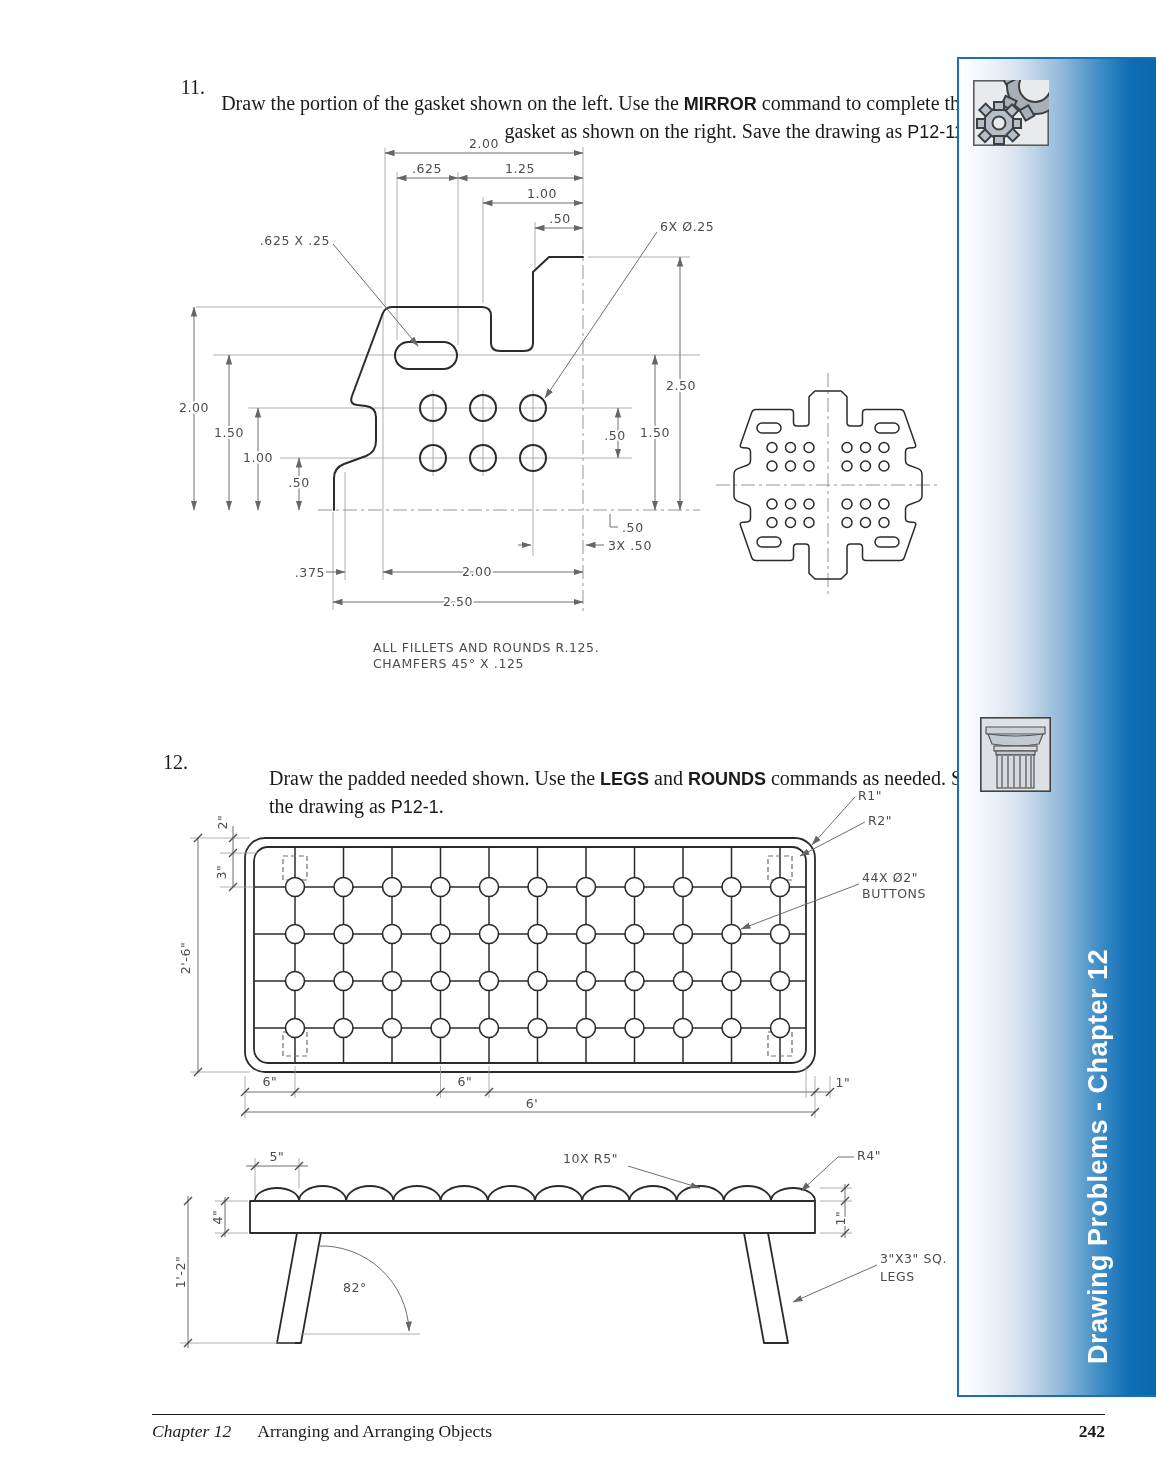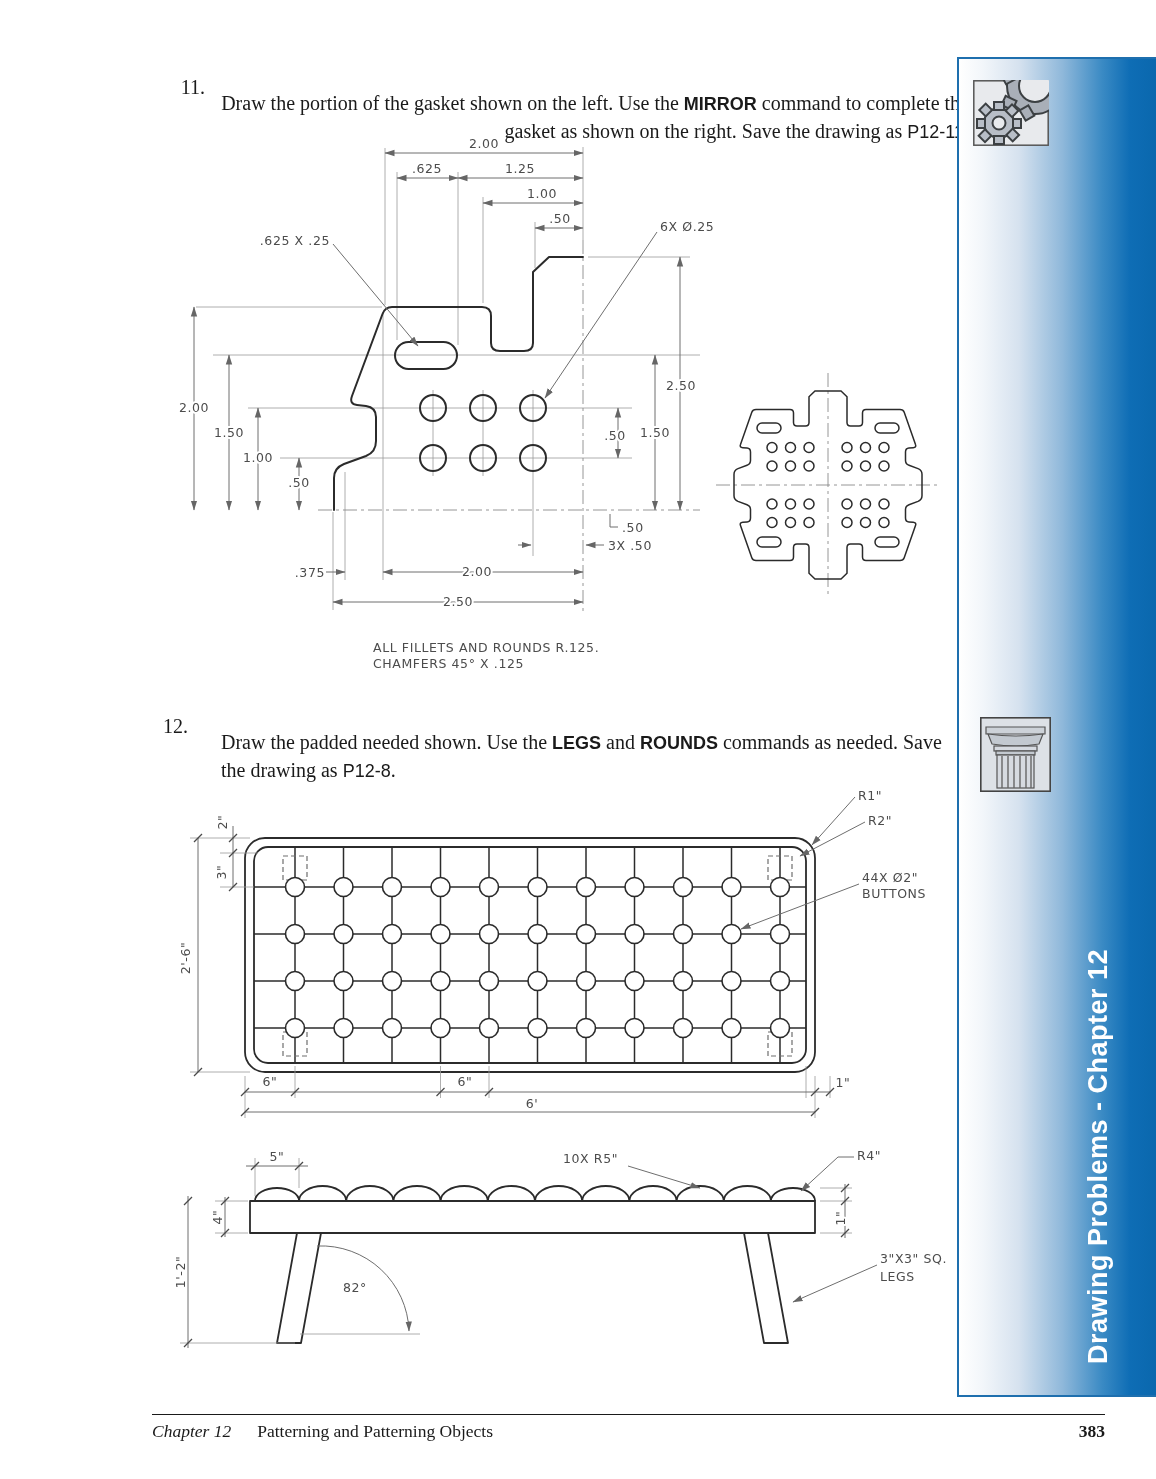--- a/index.html
+++ b/index.html
@@ -144,23 +144,23 @@
   <g transform="translate(828,485)">
     <line class="cl" x1="0" y1="-112" x2="0" y2="112"></line>
     <line class="cl" x1="-112" y1="0" x2="112" y2="0"></line>
     <use href="#gq"></use>
     <use href="#gq" transform="scale(-1,1)"></use>
     <use href="#gq" transform="scale(1,-1)"></use>
     <use href="#gq" transform="scale(-1,-1)"></use>
   </g>
 </svg>
 
-<div class="problem" style="top:712px;">
+<div class="problem" style="top:748px;gap:48px;">
   <span class="pnum">12.</span>
-  <p class="ptext"><span>Draw the padded needed shown. Use the </span><span class="cmd">LEGS</span><span> and </span><span class="cmd">ROUNDS</span><span> commands as needed. Save the drawing as </span><span class="file">P12-8</span><span>.</span></p>
+  <p class="ptext"><span>Draw the padded needed shown. Use the </span><span class="cmd">LEGS</span><span> and </span><span class="cmd">ROUNDS</span><span> commands as needed. Save the drawing as </span><span class="file">P12-1</span><span>.</span></p>
 </div>
 
 <svg style="left:150px;top:780px;" width="830" height="600" viewBox="150 780 830 600">
 
   <g>
     <rect class="ol2" x="245" y="838" width="570" height="234" rx="20"></rect>
     <rect class="ol2" x="254" y="847" width="552" height="216" rx="14"></rect>
 
     <g class="g1">
       <line x1="295" y1="847" x2="295" y2="1063"></line>
@@ -375,15 +375,15 @@
     <line x1="28" y1="39" x2="28" y2="71"></line>
     <line x1="34" y1="39" x2="34" y2="71"></line>
     <line x1="40" y1="39" x2="40" y2="71"></line>
     <line x1="46" y1="39" x2="46" y2="71"></line>
     <line x1="51" y1="39" x2="51" y2="71"></line>
   </g>
 </svg>
 
 <div id="footer">
   <span class="chap">Chapter 12</span>
-  <span class="title">Patterning and Patterning Objects</span>
-  <span class="pageno">383</span>
+  <span class="title">Arranging and Arranging Objects</span>
+  <span class="pageno">242</span>
 </div>
 
 </body></html>

